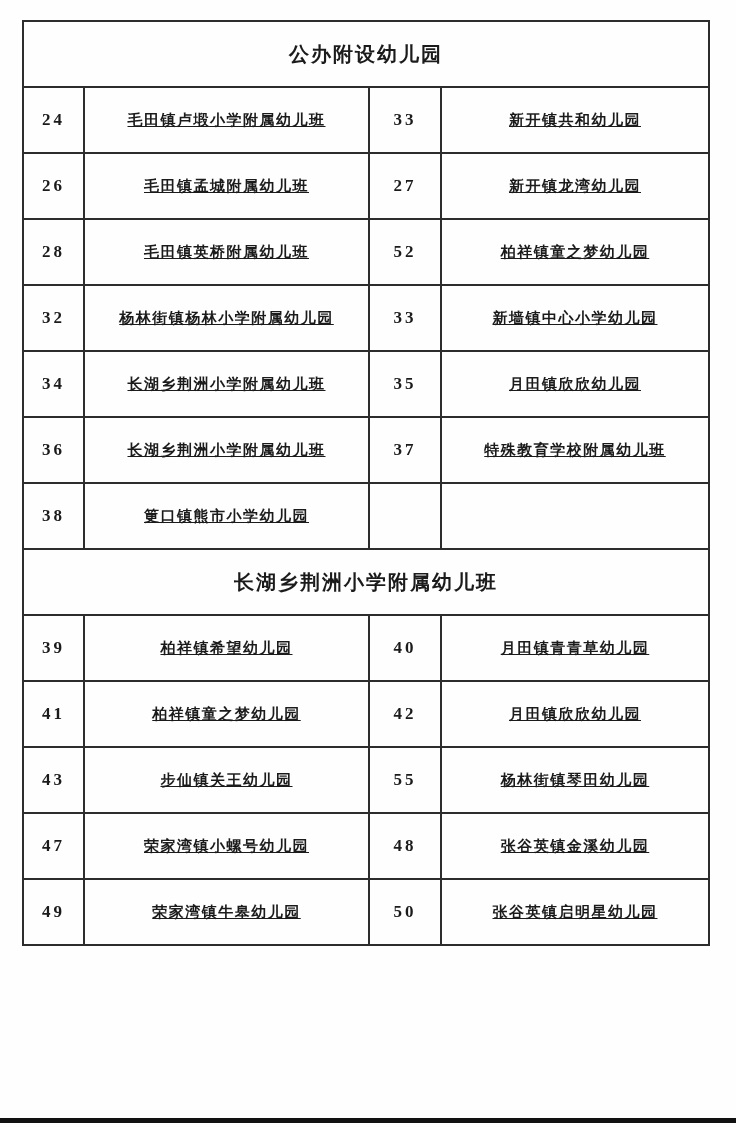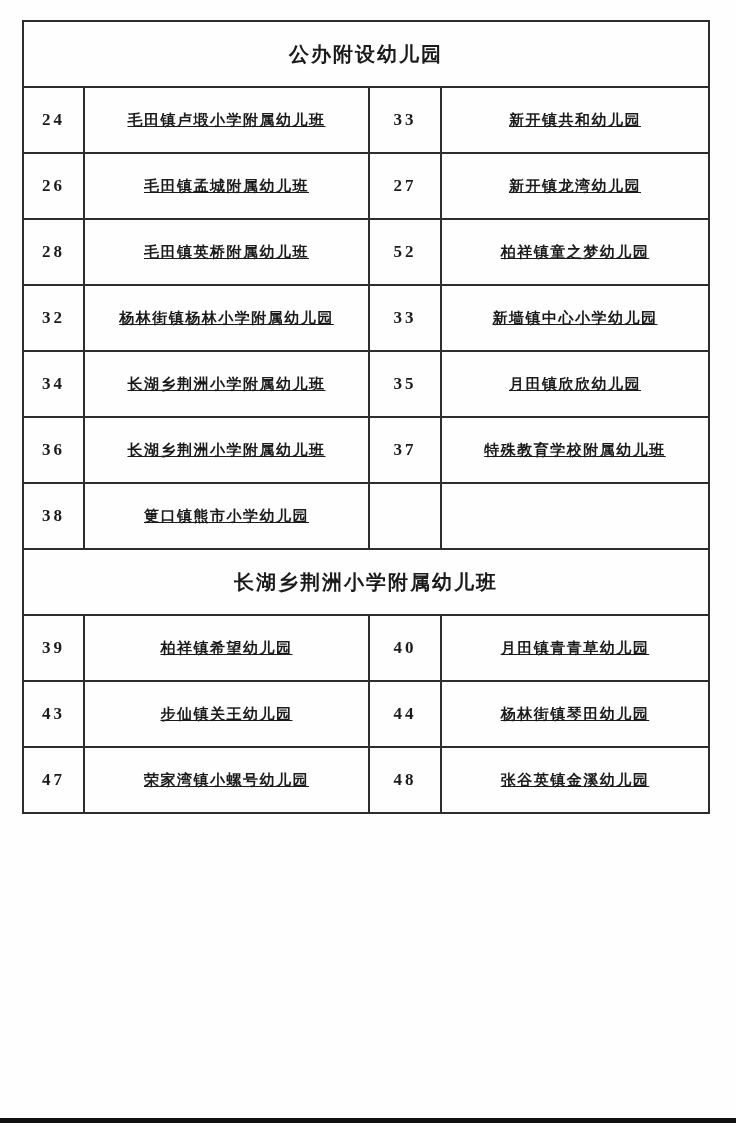--- a/index.html
+++ b/index.html
@@ -134,35 +134,47 @@
         <td colspan="4">长湖乡荆洲小学附属幼儿班</td>
       </tr>
 
       <tr class="data-row">
         <td class="num-cell">39</td>
         <td class="name-cell">柏祥镇希望幼儿园</td>
         <td class="num-cell">40</td>
         <td class="name-cell">月田镇青青草幼儿园</td>
       </tr>
 
+      <tr class="data-row">
+        <td class="num-cell">41</td>
+        <td class="name-cell">柏祥镇童之梦幼儿园</td>
+        <td class="num-cell">42</td>
+        <td class="name-cell">月田镇欣欣幼儿园</td>
+      </tr>
 
       <tr class="data-row">
         <td class="num-cell">43</td>
         <td class="name-cell">步仙镇关王幼儿园</td>
-        <td class="num-cell">44</td>
+        <td class="num-cell">55</td>
         <td class="name-cell">杨林街镇琴田幼儿园</td>
       </tr>
 
 
       <tr class="data-row">
         <td class="num-cell">47</td>
         <td class="name-cell">荣家湾镇小螺号幼儿园</td>
         <td class="num-cell">48</td>
         <td class="name-cell">张谷英镇金溪幼儿园</td>
       </tr>
 
+      <tr class="data-row">
+        <td class="num-cell">49</td>
+        <td class="name-cell">荣家湾镇牛皋幼儿园</td>
+        <td class="num-cell">50</td>
+        <td class="name-cell">张谷英镇启明星幼儿园</td>
+      </tr>
 
     </tbody>
   </table>
 
   <div class="bottom-rule"></div>
 
 </div>
 
 </body></html>

